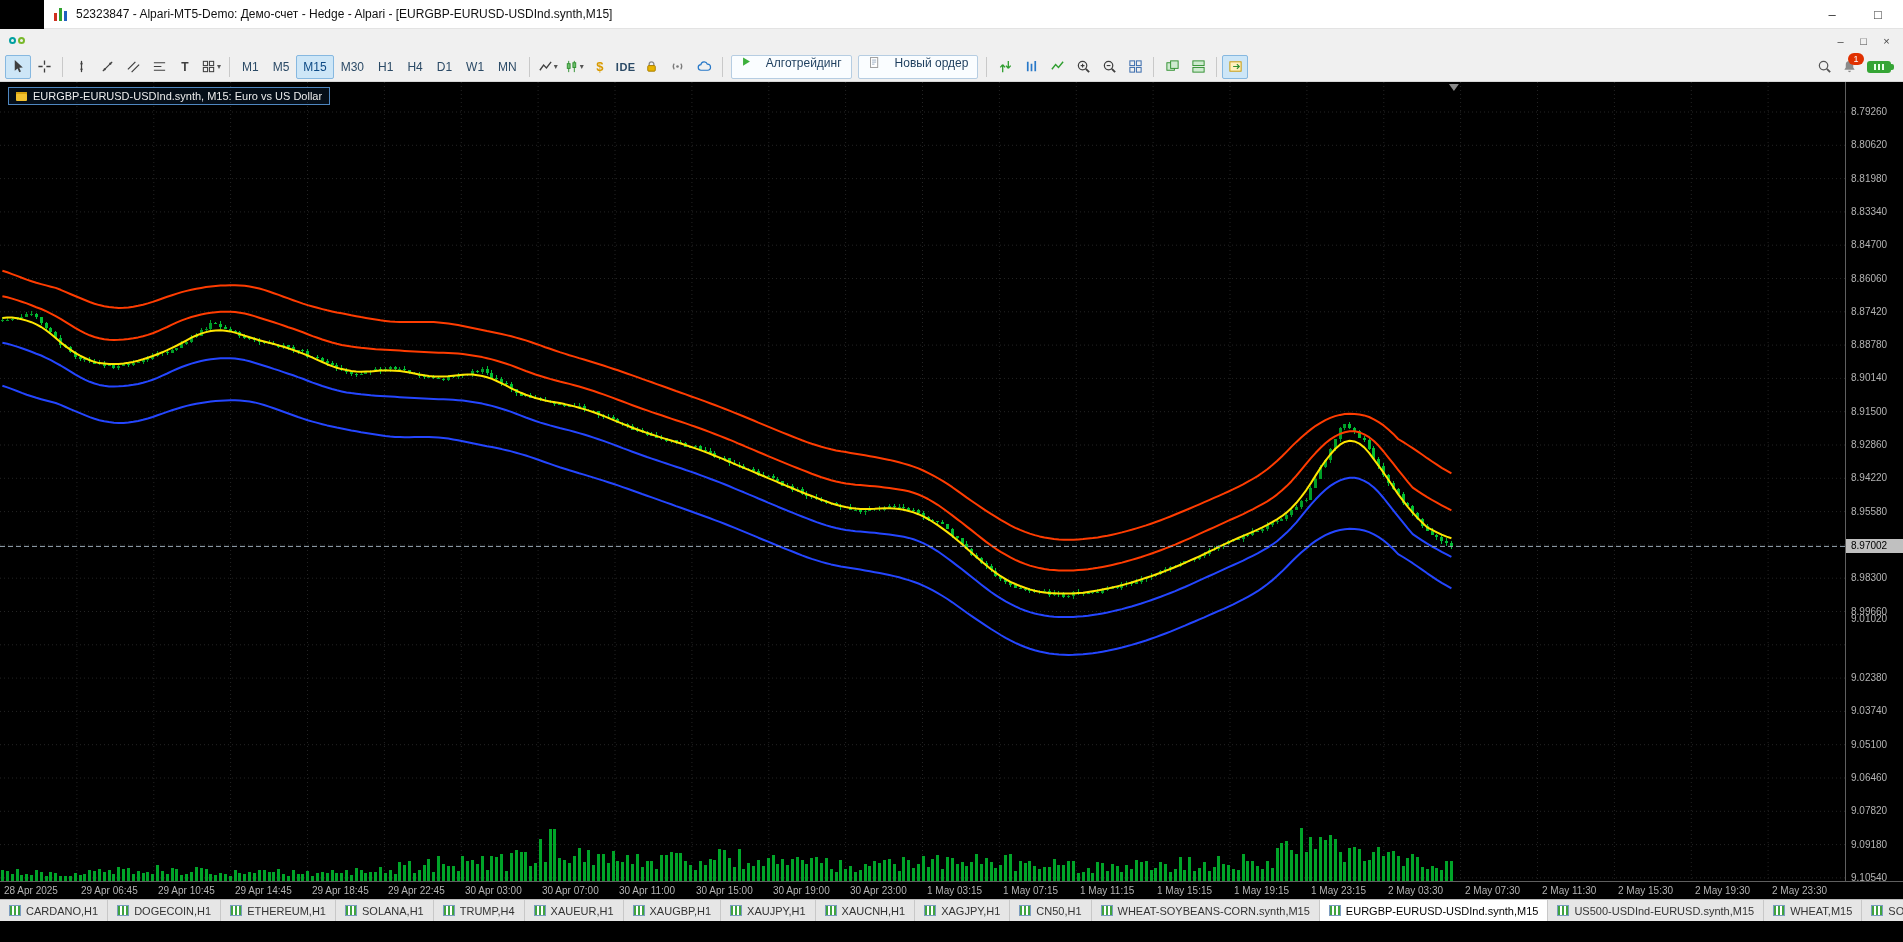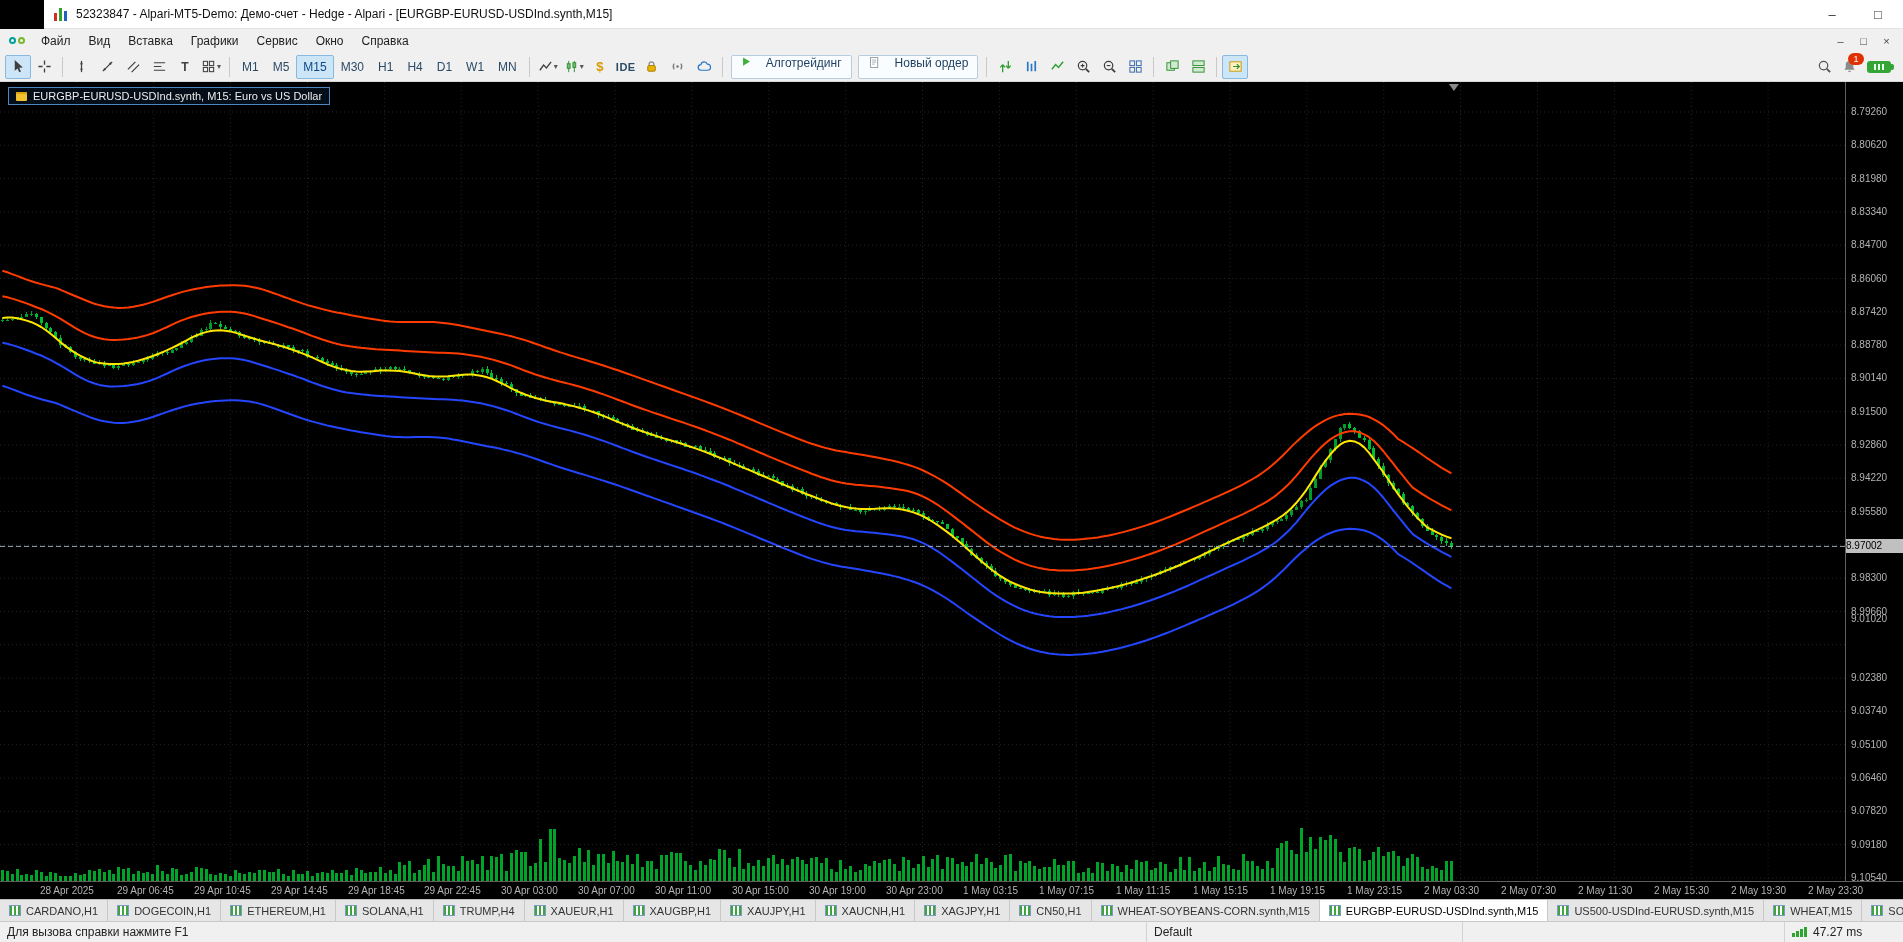--- a/index.html
+++ b/index.html
@@ -47,23 +47,23 @@
   .battery i{display:block;width:2px;height:6px;background:#eaffea;}
   .battery:after{content:"";position:absolute;right:-3px;top:3px;width:3px;height:6px;background:#35a535;border-radius:0 2px 2px 0;}
 
   
   .chart-wrap{position:absolute;top:82px;left:0;width:1718px;height:799px;background:#000;}
   #chart-area{position:absolute;left:0;top:0;width:1845px;height:799px;overflow:hidden;}
   .chart-title-box{position:absolute;left:8px;top:5px;display:flex;align-items:center;gap:6px;border:1px solid #4f87c0;background:rgba(12,32,54,.45);padding:2px 7px;color:#ececec;font-size:11px;white-space:nowrap;}
   .file-icon{width:11px;height:9px;background:#f2c230;border-radius:1px;box-shadow:inset 0 2px 0 #d9a40f;flex:none;}
   .price-scale{position:absolute;left:1845px;top:0;width:58px;height:799px;background:#000;border-left:1px solid #5f5f5f;box-sizing:border-box;}
   .tick{position:absolute;left:5px;font-size:10px;color:#b4b4b4;}
-  .bid-label{position:absolute;left:0;width:100%;background:#c0c0c0;color:#000;font-size:10px;line-height:14px;box-sizing:border-box;}
+  .bid-label{position:absolute;left:0;width:100%;background:#c0c0c0;color:#000;font-size:10px;line-height:14px;padding-left:5px;box-sizing:border-box;}
   .time-scale{position:absolute;top:881px;left:0;width:1903px;height:18px;background:#000;border-top:1px solid #5f5f5f;box-sizing:border-box;}
-  .tlabel{position:absolute;top:3px;font-size:10px;color:#b4b4b4;white-space:nowrap;margin-left:36px;}
+  .tlabel{position:absolute;top:3px;font-size:10px;color:#b4b4b4;white-space:nowrap;}
 
   
   .tab-bar{position:absolute;top:899px;left:0;width:1903px;height:22px;background:#e6e6e6;border-top:1px solid #bdbdbd;display:flex;align-items:stretch;box-sizing:border-box;overflow:hidden;}
   .tab{display:flex;align-items:center;gap:5px;padding:0 9px;font-size:11px;color:#333;border-right:1px solid #c8c8c8;white-space:nowrap;}
   .tab.active{background:#ffffff;color:#000;}
   .tab-icon{width:10px;height:9px;flex:none;border:1px solid #7b9cc0;background:#fff;background-image:repeating-linear-gradient(90deg,#3fa33f 0 2px,transparent 2px 4px);}
 
   
   .status-bar{position:absolute;top:921px;left:0;width:1903px;height:21px;background:#f0f0f0;border-top:1px solid #c9c9c9;display:flex;align-items:center;font-size:12px;color:#222;box-sizing:border-box;}
   .sb-panel{height:100%;display:flex;align-items:center;padding:0 7px;border-right:1px solid #d2d2d2;box-sizing:border-box;}
@@ -90,29 +90,20 @@
       <div class="win-btn">–</div>
       <div class="win-btn">□</div>
       <div class="win-btn">×</div>
     </div>
   </div>
 
   <div class="menubar">
     <div class="menu-logo">
         <i class="l1"></i>
         <i class="l2"></i>
-      </div>
-    <div id="menu-items" style="display:flex;">
-        <div class="menu-item">Файл</div>
-        <div class="menu-item">Вид</div>
-        <div class="menu-item">Вставка</div>
-        <div class="menu-item">Графики</div>
-        <div class="menu-item">Сервис</div>
-        <div class="menu-item">Окно</div>
-        <div class="menu-item">Справка</div>
       </div>
     <div class="mdi-controls">
       <div class="mdi-btn">–</div>
       <div class="mdi-btn">□</div>
       <div class="mdi-btn">×</div>
     </div>
   </div>
 
   <div class="toolbar">
     <div class="tbtn sel">
@@ -1402,32 +1393,14 @@
       <div class="tab">
         <span class="tab-icon"></span>
         <span>WHEAT,M15</span>
       </div>
       <div class="tab">
         <span class="tab-icon"></span>
         <span>SOYBEAN,H1</span>
       </div>
     </div>
 
-  <div class="status-bar">
-    <div class="sb-panel sb-help">
-      <span>Для вызова справки нажмите F1</span>
-    </div>
-    <div class="sb-panel sb-profile">
-      <span>Default</span>
-    </div>
-    <div class="sb-panel sb-extra"></div>
-    <div class="sb-panel sb-ping">
-      <span class="ping-bars">
-          <i style="height:4px"></i>
-          <i style="height:6px"></i>
-          <i style="height:8px"></i>
-          <i style="height:10px"></i>
-        </span>
-      <span>47.27 ms</span>
-    </div>
-  </div>
 
 </div>
 
 </body></html>

